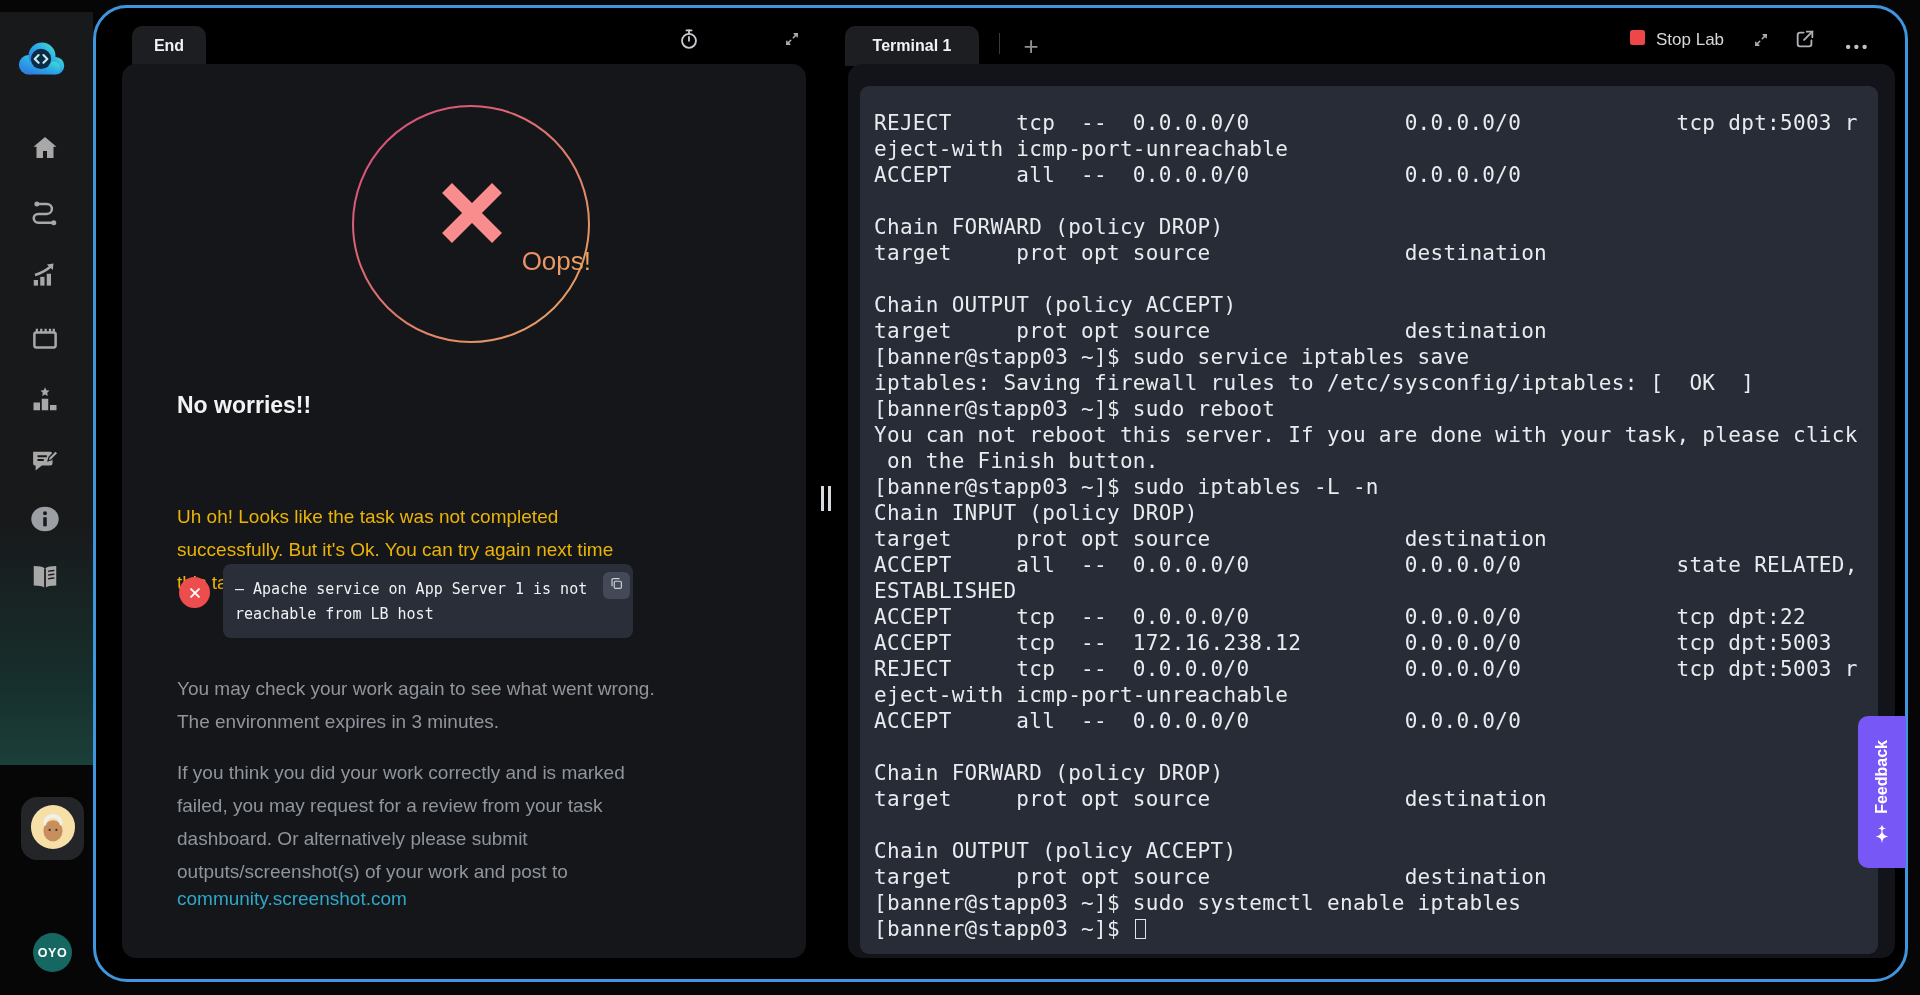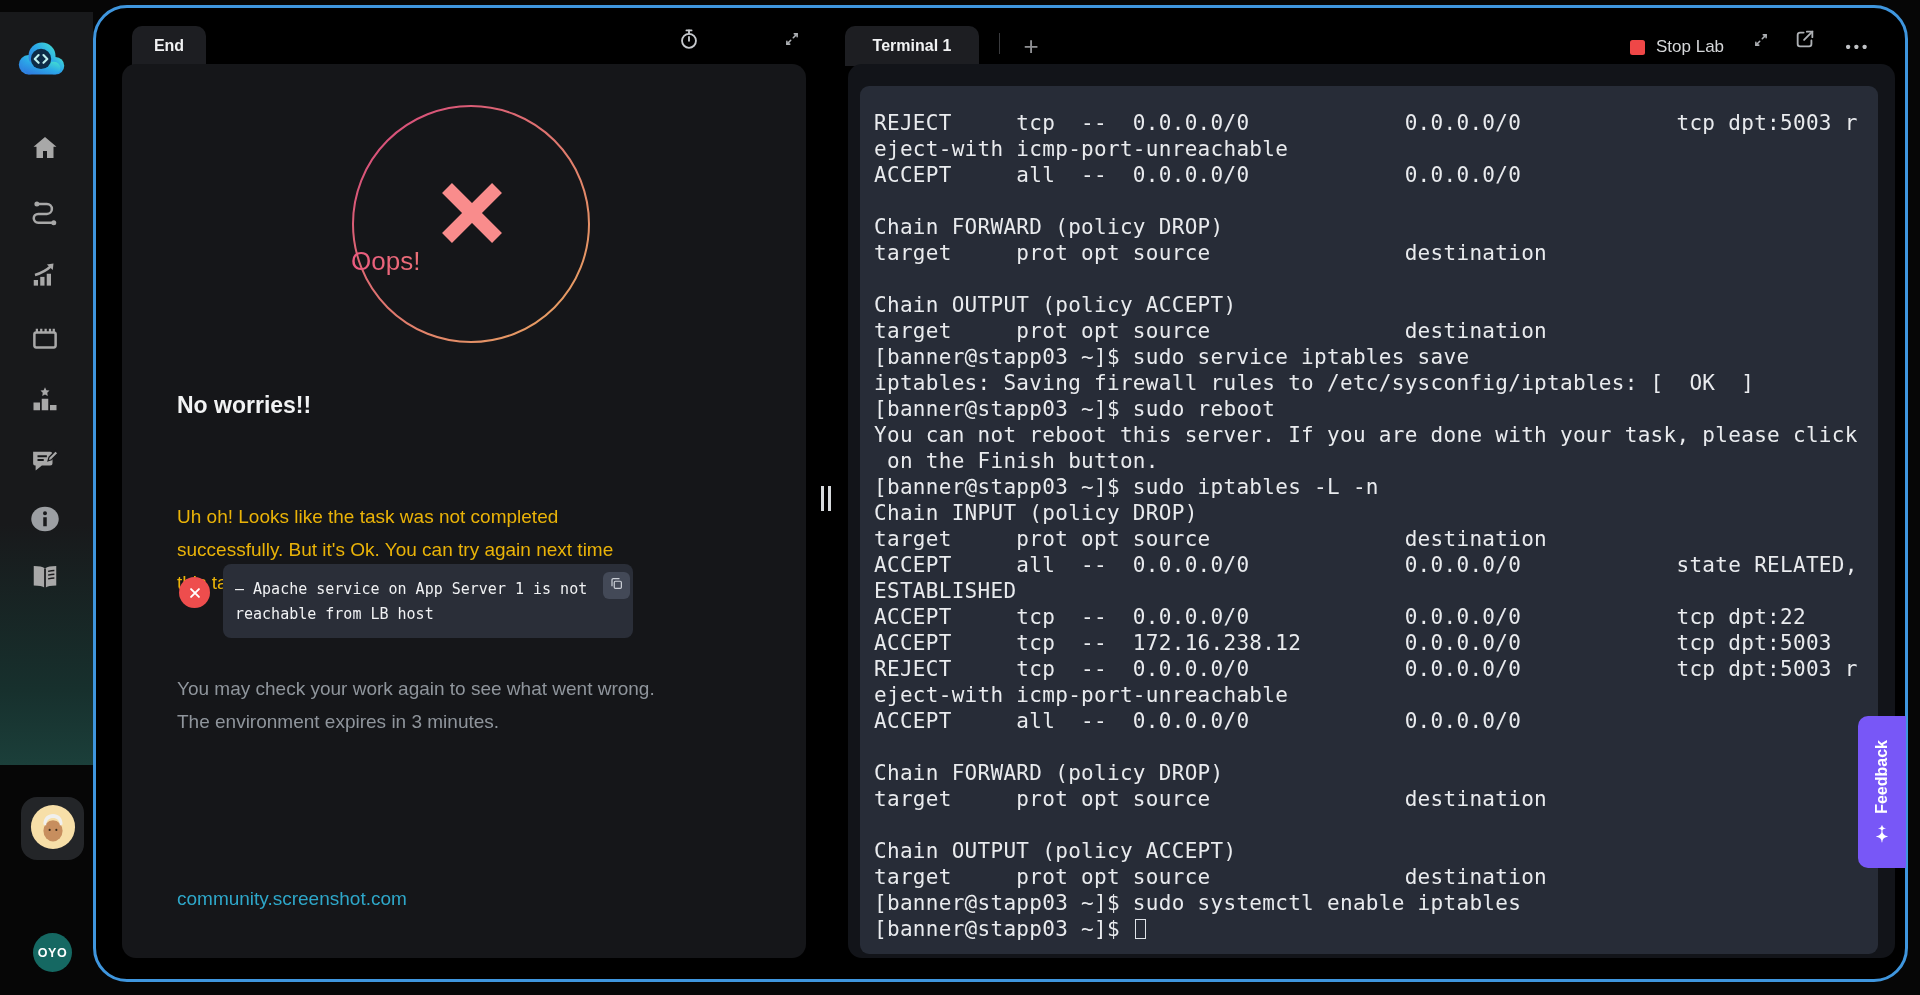--- a/index.html
+++ b/index.html
@@ -26,32 +26,32 @@
   
   .tab { position:absolute; background:#1d1e22; border-radius:10px 10px 0 0; color:#f1f2f3;
     font-weight:bold; font-size:16px; display:flex; align-items:center; justify-content:center; cursor:pointer; }
   .end-tab { left:114px; top:26px; width:74px; height:40px;margin-left:18px; }
   .term-tab { left:845px; top:26px; width:134px; height:40px; }
   .timer { position:absolute; left:666px; top:28px; display:flex; align-items:center; gap:8px;
     color:#c6c9cd; font-size:18px;flex-direction:column; }
   .hicon { position:absolute; display:flex; align-items:center; justify-content:center; cursor:pointer; }
   .tab-sep { position:absolute; left:999px; top:33px; width:1px; height:21px; background:#3a3b3e; }
   .plus-btn { left:1012px; top:28px; width:38px; height:36px; color:#8f9093; font-size:26px; font-weight:300; }
-  .stop-lab { position:absolute; left:1630px; top:30px; height:34px; display:flex; align-items:center;
+  .stop-lab { position:absolute; left:1630px; top:30px; height:34px; display:flex; 
     gap:11px; cursor:pointer; }
   .stop-square { width:15px; height:15px; background:#ef4747; border-radius:2.5px; }
   .stop-label { color:#d5d7d9; font-size:17px; }
   .dots-btn { left:1836px; top:30px; width:44px; height:32px; color:#c0c2c5; font-size:15px;
     letter-spacing:3px; font-weight:bold; }
 
   
   .left-panel { position:absolute; left:122px; top:64px; width:684px; height:894px;
     background:#151619; border-radius:14px; }
   .oops-wrap { position:absolute; left:50%; margin-left:-113px; top:40px; width:240px; height:240px; }
-  .oops-label { position:absolute; top:142px; width:100%; text-align:left; font-size:26px;
+  .oops-label { position:absolute; top:142px; width:100%; text-align:right; font-size:26px;
     background:linear-gradient(90deg,#ea5a80,#eda45f);
     -webkit-background-clip:text; background-clip:text; color:transparent; }
   .nw-heading { position:absolute; left:55px; top:328px; color:#f2f3f4; font-size:23px; font-weight:bold; }
   .para { position:absolute; left:55px; white-space:pre-line; font-size:19px; line-height:33px; }
   .para-bright { top:388px; color:#eab308;margin-top:48px; }
   .para-dim1 { top:608px; color:#8f959c; }
   .para-dim2 { top:692px; color:#8f959c; }
   .kk-link { position:absolute; left:55px; top:824px; color:#2ea7c9; font-size:19px; cursor:pointer; }
   .err-row { position:absolute; left:0; top:500px; width:100%; }
   .err-circle { position:absolute; left:57px; top:13px; width:31px; height:31px; border-radius:50%;
@@ -277,20 +277,24 @@
               <rect x="7" y="7" width="9.5" height="9.5" rx="1.5"></rect>
               <path d="M4 13.5V5.2A1.7 1.7 0 0 1 5.7 3.5H14"></path>
             </svg>
           </span>
         </div>
       </div>
     </div>
 
     <div class="para para-dim1">You may check your work again to see what went wrong.
 The environment expires in 3 minutes.</div>
+    <div class="para para-dim2">If you think you did your work correctly and is marked
+failed, you may request for a review from your task
+dashboard. Or alternatively please submit
+outputs/screenshot(s) of your work and post to</div>
     <div class="kk-link">community.screenshot.com</div>
   </div>
 
   <div class="divider-handle"></div>
 
   <div class="right-panel">
     <div class="terminal">
       <pre><span>REJECT     tcp  --  0.0.0.0/0            0.0.0.0/0            tcp dpt:5003 r
 eject-with icmp-port-unreachable
 ACCEPT     all  --  0.0.0.0/0            0.0.0.0/0

